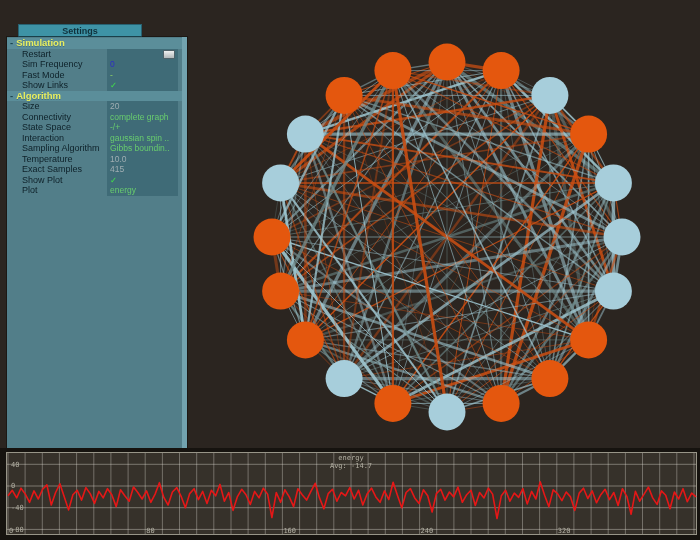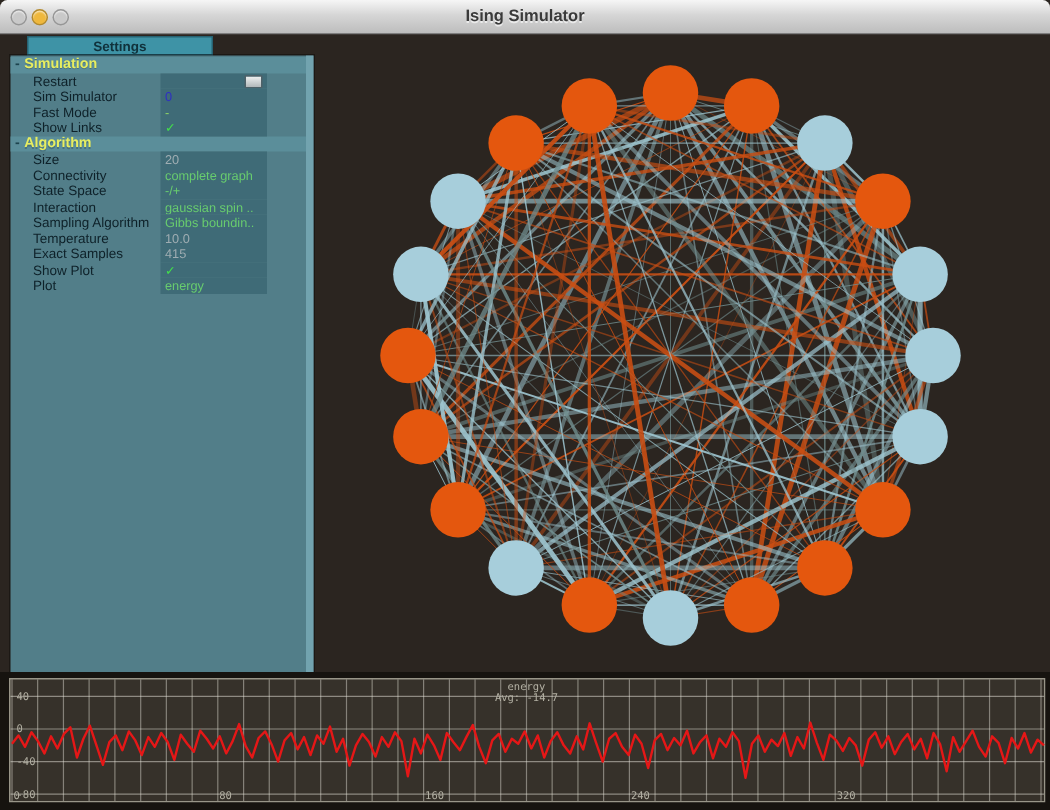--- a/index.html
+++ b/index.html
@@ -13,21 +13,21 @@
             text-align:center;font-size:11px;font-weight:bold;color:#3a3a3a;
             text-shadow:0 1px 0 rgba(255,255,255,.6);}
   .tl{position:absolute;top:5.5px;width:9px;height:9px;border-radius:50%;
       border:1px solid rgba(0,0,0,.25);box-shadow:inset 0 1px 1px rgba(255,255,255,.6);}
   
   .panel{position:absolute;left:7px;top:24px;width:180px;height:424px;}
   .panel-header{position:absolute;left:11px;top:0;width:124px;height:13px;background:#3e93a6;
             border:1px solid rgba(10,40,50,.45);box-sizing:border-box;
             text-align:center;font-size:9px;font-weight:bold;line-height:12px;color:#10313b;}
   .panel-body{position:absolute;left:0;top:13px;width:180px;height:411px;background:#527e89;
-            box-shadow:0 0 0 1px rgba(0,0,0,.35);padding-left:22px;}
+            box-shadow:0 0 0 1px rgba(0,0,0,.35);}
   .panel-scroll{position:absolute;right:0;top:0;bottom:0;width:5px;background:#7eb0bc;opacity:.75;}
   .rows{position:absolute;left:0;top:1px;right:5px;}
   .s-band{height:10.5px;background:#5b8e9a;line-height:10.5px;font-size:9.5px;font-weight:bold;
           white-space:nowrap;overflow:hidden;}
   .s-band .minus{color:#1d444e;margin-left:3px;}
   .s-band .sec-lbl{color:#e8ee60;margin-left:3px;text-shadow:0 1px 0 rgba(0,0,0,.2);}
   .s-row{position:relative;height:10.5px;line-height:10.5px;font-size:9px;font-weight:normal;}
   .s-row .lbl{position:absolute;left:15px;top:0;color:#0e2129;white-space:nowrap;}
   .s-row .val-bg{position:absolute;left:100px;top:0;width:71px;height:10.5px;background:#3f6b77;
           font-size:8.5px;white-space:nowrap;overflow:hidden;}
@@ -44,26 +44,20 @@
   
   .bottom-band{position:absolute;left:0;top:448px;width:700px;height:92px;background:#16130f;}
   .plot-svg{position:absolute;left:6px;top:4px;}
   .plot-text{font-family:"DejaVu Sans Mono",monospace;font-size:7px;fill:#b3b0a3;}
 </style>
 </head>
 <body>
 
 <div class="window">
 
-  <div class="titlebar">
-    <div class="tl" id="tl0" style="left: 6.5px; background: rgb(201, 201, 201);"></div>
-    <div class="tl" id="tl1" style="left: 20.5px; background: rgb(239, 184, 61);"></div>
-    <div class="tl" id="tl2" style="left: 34.5px; background: rgb(201, 201, 201);"></div>
-    <div class="wtitle">Ising Simulator</div>
-  </div>
 
   <svg class="graph-svg" id="graph-svg" width="700" height="448" viewBox="0 0 700 448">
       <line x1="447.0" y1="62.0" x2="501.1" y2="70.6" stroke="#c94e13" stroke-width="3.15" stroke-opacity="0.74"></line>
       <line x1="447.0" y1="62.0" x2="549.9" y2="95.4" stroke="#708c8d" stroke-width="0.61" stroke-opacity="0.87"></line>
       <line x1="447.0" y1="62.0" x2="588.6" y2="134.1" stroke="#c94e13" stroke-width="0.62" stroke-opacity="0.44"></line>
       <line x1="447.0" y1="62.0" x2="613.4" y2="182.9" stroke="#708c8d" stroke-width="3.45" stroke-opacity="0.69"></line>
       <line x1="447.0" y1="62.0" x2="622.0" y2="237.0" stroke="#9cc3cd" stroke-width="1.62" stroke-opacity="0.73"></line>
       <line x1="447.0" y1="62.0" x2="613.4" y2="291.1" stroke="#9cc3cd" stroke-width="2.52" stroke-opacity="0.63"></line>
       <line x1="447.0" y1="62.0" x2="588.6" y2="339.9" stroke="#9cc3cd" stroke-width="2.85" stroke-opacity="0.60"></line>
       <line x1="447.0" y1="62.0" x2="549.9" y2="378.6" stroke="#9cc3cd" stroke-width="0.64" stroke-opacity="0.81"></line>
@@ -276,21 +270,21 @@
     <div class="panel-body">
       <div class="rows">
           <div class="s-band"><span class="minus">-</span><span class="sec-lbl">Simulation</span></div>
           <div class="s-row">
             <span class="lbl">Restart</span>
             <div class="val-bg">
               <div class="restart-btn"></div>
             </div>
           </div>
           <div class="s-row">
-            <span class="lbl">Sim Simulator</span>
+            <span class="lbl">Sim Frequency</span>
             <div class="val-bg"><span class="v-blue">0</span></div>
           </div>
           <div class="s-row">
             <span class="lbl">Fast Mode</span>
             <div class="val-bg"><span class="v-dash">-</span></div>
           </div>
           <div class="s-row">
             <span class="lbl">Show Links</span>
             <div class="val-bg"><span class="v-check">✓</span></div>
           </div>

